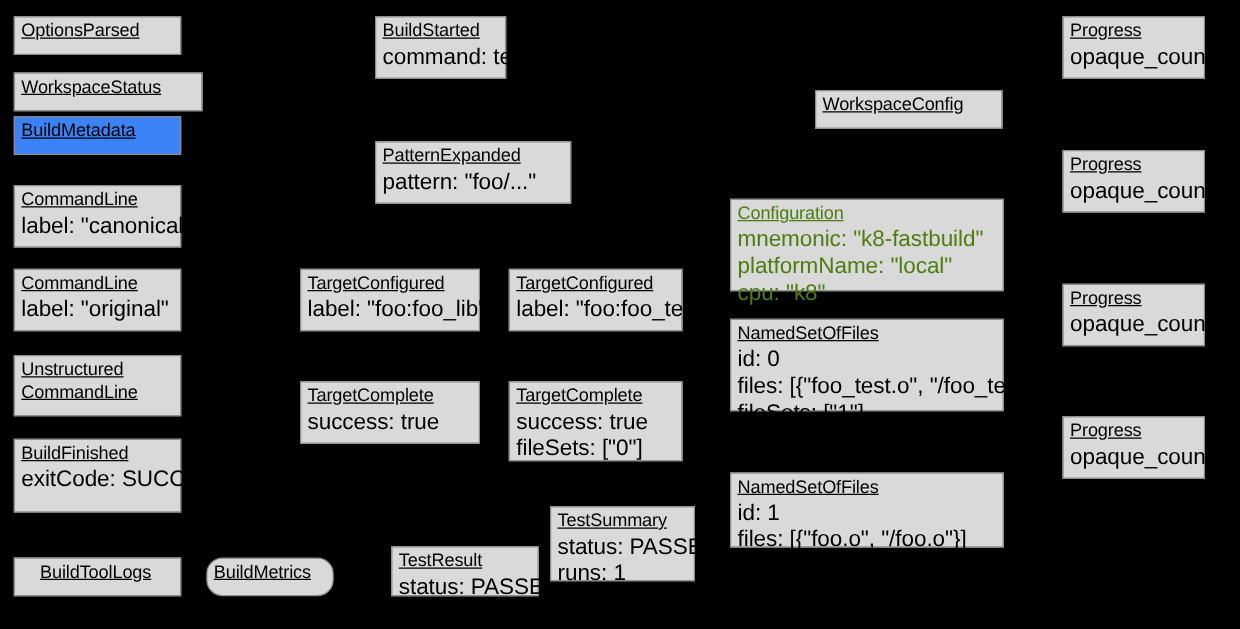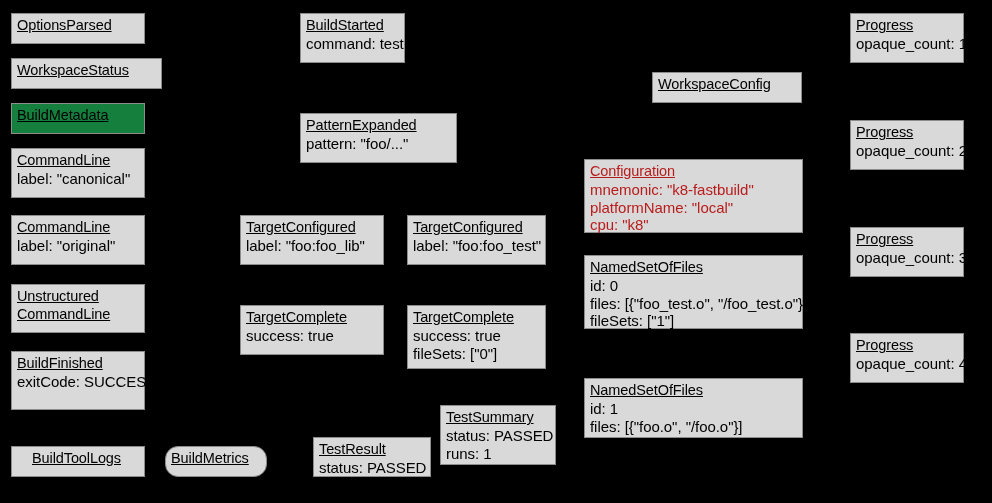--- a/index.html
+++ b/index.html
@@ -33,21 +33,21 @@
     font-weight: normal;
     text-decoration: underline;
     white-space: pre;
     letter-spacing: -0.1px;
     margin-bottom: 1px;
   }
   .node-title-line {
     display: block;
   }
   .node-fields {
-    font-size: 15px;
+    font-size: 18px;
     font-weight: normal;
     white-space: pre;
     letter-spacing: -0.05px;
   }
   .node-field {
     display: block;
   }
 </style>
 </head>
 <body>
@@ -56,21 +56,21 @@
     <div class="node" style="left: 11px; top: 13px; width: 134px; height: 31px; background: rgb(217, 217, 217); border-color: rgb(140, 140, 140); color: rgb(0, 0, 0);">
       <div>
         <span class="node-title node-title-line">OptionsParsed</span>
       </div>
     </div>
     <div class="node" style="left: 11px; top: 58px; width: 151px; height: 31px; background: rgb(217, 217, 217); border-color: rgb(140, 140, 140); color: rgb(0, 0, 0);">
       <div>
         <span class="node-title node-title-line">WorkspaceStatus</span>
       </div>
     </div>
-    <div class="node" style="left: 11px; top: 103px; width: 134px; height: 31px; background: #15803d; border-color: rgb(140, 140, 140); color: rgb(0, 0, 0);">
+    <div class="node" style="left: 11px; top: 93px; width: 134px; height: 31px; background: #3b82f6; border-color: rgb(140, 140, 140); color: rgb(0, 0, 0);">
       <div>
         <span class="node-title node-title-line">BuildMetadata</span>
       </div>
     </div>
     <div class="node" style="left: 11px; top: 148px; width: 134px; height: 50px; background: rgb(217, 217, 217); border-color: rgb(140, 140, 140); color: rgb(0, 0, 0);">
       <div>
         <span class="node-title node-title-line">CommandLine</span>
       </div>
       <div class="node-fields"><span class="node-field">label: "canonical"</span></div>
     </div>
@@ -148,21 +148,21 @@
       <div>
         <span class="node-title node-title-line">TestSummary</span>
       </div>
       <div class="node-fields"><span class="node-field">status: PASSED</span><span class="node-field">runs: 1</span></div>
     </div>
     <div class="node" style="left: 652px; top: 72px; width: 150px; height: 31px; background: rgb(217, 217, 217); border-color: rgb(140, 140, 140); color: rgb(0, 0, 0);">
       <div>
         <span class="node-title node-title-line">WorkspaceConfig</span>
       </div>
     </div>
-    <div class="node" style="left: 584px; top: 159px; width: 219px; height: 74px; background: rgb(217, 217, 217); border-color: rgb(140, 140, 140); color: #b91c1c;">
+    <div class="node" style="left: 584px; top: 159px; width: 219px; height: 74px; background: rgb(217, 217, 217); border-color: rgb(140, 140, 140); color: #4d7c0f;">
       <div>
         <span class="node-title node-title-line">Configuration</span>
       </div>
       <div class="node-fields"><span class="node-field">mnemonic: "k8-fastbuild"</span><span class="node-field">platformName: "local"</span><span class="node-field">cpu: "k8"</span></div>
     </div>
     <div class="node" style="left: 584px; top: 255px; width: 219px; height: 74px; background: rgb(217, 217, 217); border-color: rgb(140, 140, 140); color: rgb(0, 0, 0);">
       <div>
         <span class="node-title node-title-line">NamedSetOfFiles</span>
       </div>
       <div class="node-fields"><span class="node-field">id: 0</span><span class="node-field">files: [{"foo_test.o", "/foo_test.o"}]</span><span class="node-field">fileSets: ["1"]</span></div>

